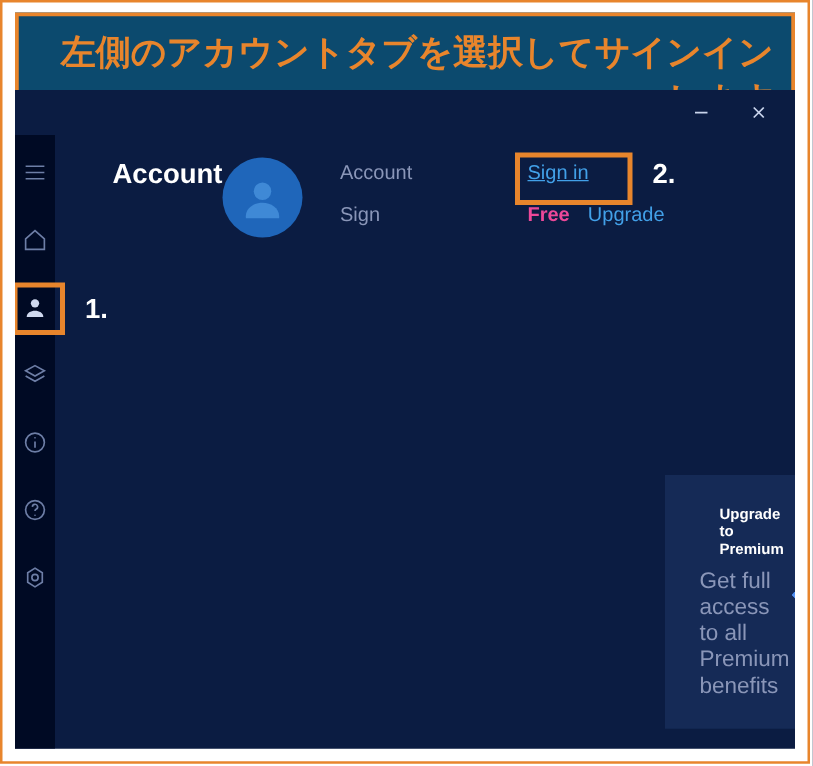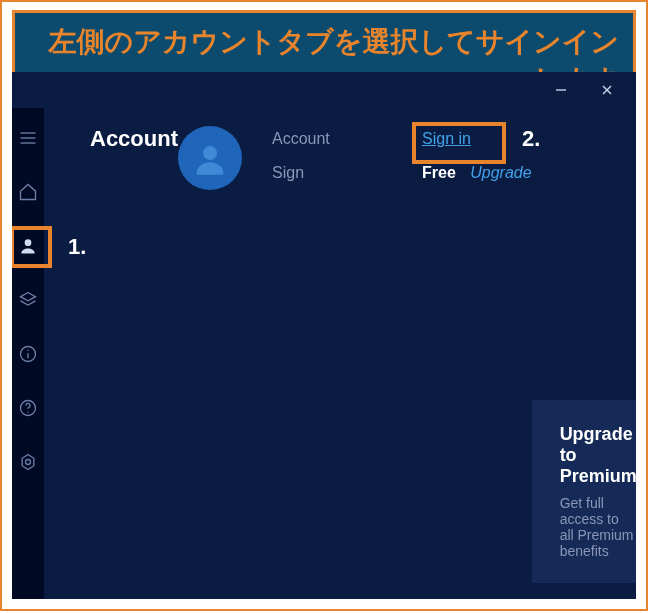--- a/index.html
+++ b/index.html
@@ -103,33 +103,33 @@
     display: grid;
     grid-template-columns: 110px auto;
     row-gap: 16px;
     column-gap: 40px;
     align-items: center;
     font-size: 16px;
     padding-top: 4px;
   }
   .label { color: #8a96b8; }
   .signin-link { color: #42a0e8; font-weight: 500; position: relative; display: inline-block; text-decoration: underline; }
-  .type-val { color: #ffffff; font-weight: 600; }
-  .upgrade-link { color: #42a0e8; margin-left: 10px; font-weight: 500; font-style: italic; }
+  .type-val { color: #ec4899; font-weight: 600; }
+  .upgrade-link { color: #42a0e8; margin-left: 10px; font-weight: 500; }
   
   .premium-card {
     margin-top: auto;
     background: #152a56;
     padding: 24px 28px;
     display: flex;
     justify-content: space-between;
     align-items: center;
   }
-  .premium-text h3 { color: #fff; font-size: 18px; font-weight: 600; margin-bottom: 8px; }
-  .premium-text p { color: #8a96b8; font-size: 14px; }
+  .premium-text h3 { color: #fff; font-size: 12px; font-weight: 600; margin-bottom: 8px; margin-left: 16px; }
+  .premium-text p { color: #8a96b8; font-size: 18px; }
   .diamond svg { width: 48px; height: 48px; }
   
   .type-cell { white-space: nowrap; }
 </style>
 </head>
 <body>
 
 <div class="frame">
 
   <div class="instruction-bar">

